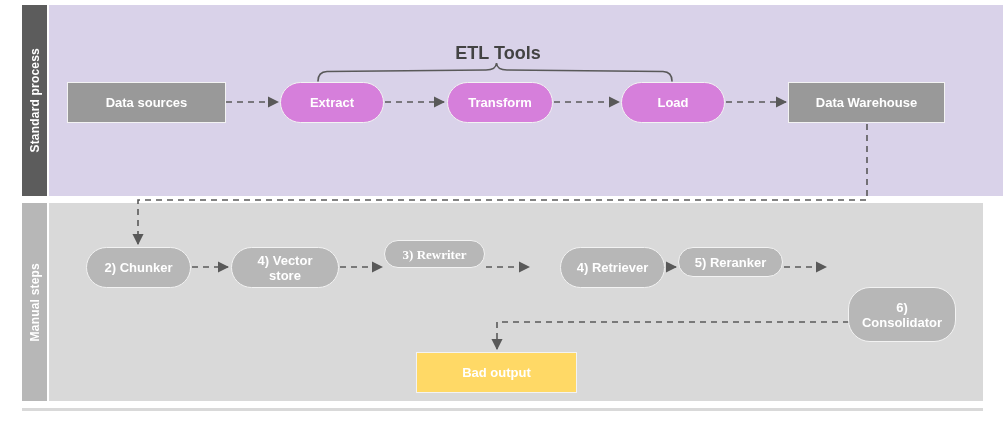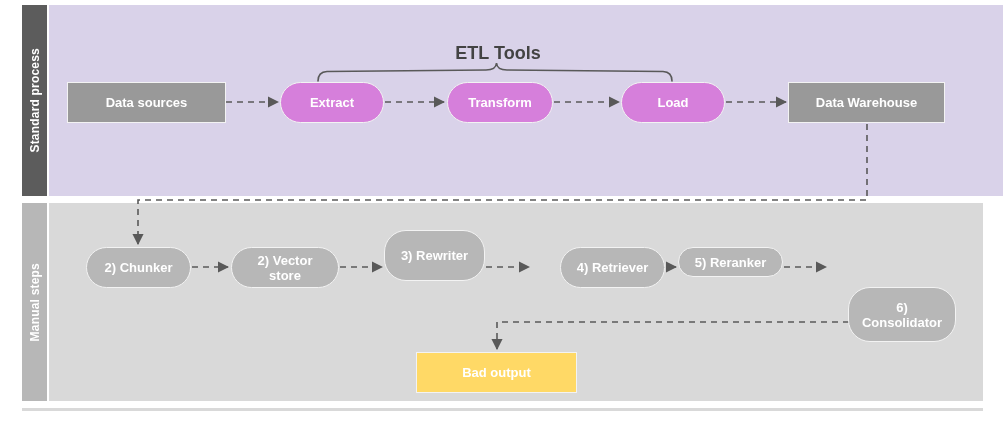--- a/index.html
+++ b/index.html
@@ -162,24 +162,24 @@
 
   <div class="node rect fill-gray" style="left:788px; top:82px; width:157px; height:41px;">
     <span>Data Warehouse</span>
   </div>
 
   <div class="node pill fill-gray2" style="left:86px;  top:247px; width:105px; height:41px;">
     <span>2) Chunker</span>
   </div>
 
   <div class="node pill fill-gray2" style="left:231px; top:247px; width:108px; height:41px;">
-    <span style="max-width:80px;">2) Vector store</span>
+    <span style="max-width:80px;">4) Vector store</span>
   </div>
 
-  <div class="node pill fill-gray2" style="left:384px; top:230px; width:101px; height:51px;">
+  <div class="node pill fill-gray2" style="left:384px; top:240px; width:101px; height:28px;font-family:Liberation Serif, serif;">
     <span>3) Rewriter</span>
   </div>
 
   <div class="node pill fill-gray2" style="left:560px; top:247px; width:105px; height:41px;">
     <span>4) Retriever</span>
   </div>
 
   <div class="node pill fill-gray2" style="left:678px; top:247px; width:105px; height:30px;">
     <span>5) Reranker</span>
   </div>

